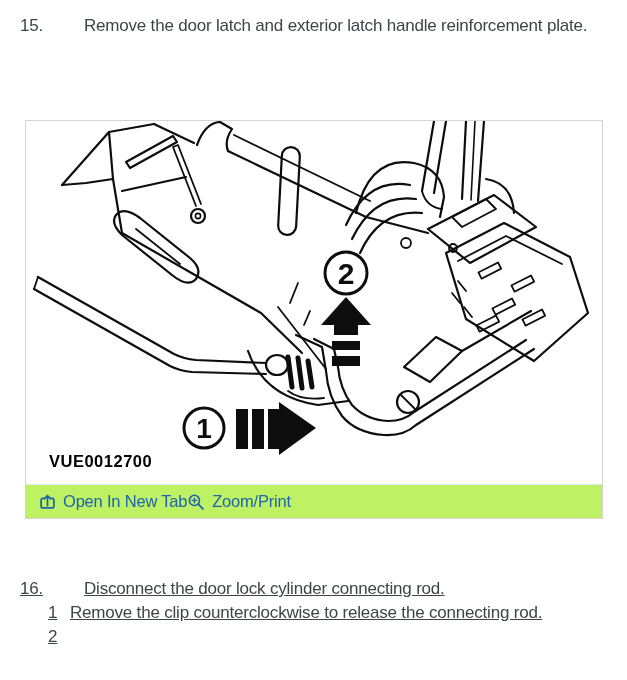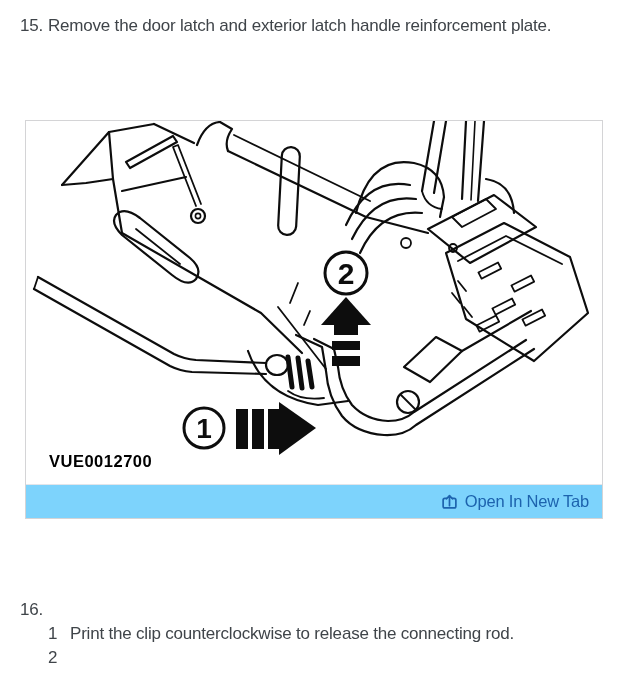--- a/index.html
+++ b/index.html
@@ -2,35 +2,35 @@
 <html><head>
 <meta charset="utf-8">
 <style>
   html,body{margin:0;padding:0;background:#ffffff;}
   body{
     width:627px;height:680px;position:relative;overflow:hidden;
     font-family:"Liberation Sans","DejaVu Sans",sans-serif;
     color:#3f4449;
   }
   .step-block{position:absolute;left:20px;font-size:17px;letter-spacing:-0.2px;line-height:24px;}
-  .step-line{display:flex;}
+  .step-line{display:flex;gap:36px;}
   .step-num{min-width:28px;flex:0 0 auto;}
   .substep{display:flex;margin-left:28px;}
   .sub-num{min-width:14px;margin-right:8px;flex:0 0 auto;}
   #step15{top:14px;}
-  #step16{top:598px;}
+  #step16{top:577px;text-decoration:underline;}
   .figure-card{
     position:absolute;left:25px;top:120px;width:578px;height:399px;
     border:1px solid #d4d4d6;background:#ffffff;box-sizing:border-box;
   }
   .image-area{position:relative;width:100%;height:363px;background:#ffffff;overflow:hidden;}
   .image-area svg{display:block;}
   .figure-toolbar{
-    height:34px;background:#7dd3fc;border-top:1px solid #e2e5ea;
-    display:flex;align-items:center;justify-content:flex-end;
+    height:34px;background:#bef264;border-top:1px solid #e2e5ea;
+    display:flex;align-items:center;justify-content:flex-start;
     padding:0 13px;box-sizing:border-box;
   }
   .tb-link{
     display:flex;align-items:center;gap:7px;color:#1d63ae;font-size:16.5px;
     letter-spacing:-0.2px;cursor:pointer;text-decoration:none;
   }
   .tb-link svg{flex:0 0 auto;}
   text.diagram-label{font-family:"Liberation Sans","DejaVu Sans",sans-serif;font-weight:bold;}
 </style>
 </head>
@@ -149,27 +149,36 @@
   </div>
 
   <div class="figure-toolbar">
     <a class="tb-link">
       <svg width="17" height="17" viewBox="0 0 16 16">
         <path d="M 5.5,5 H 3.6 Q 2,5 2,6.6 V 12.4 Q 2,14 3.6,14 H 12.4 Q 14,14 14,12.4 V 6.6 Q 14,5 12.4,5 H 10.5" fill="none" stroke="#1d63ae" stroke-width="1.6" stroke-linecap="round"></path>
         <path d="M 8,12 V 3 M 5.2,5.4 L 8,2.5 L 10.8,5.4" fill="none" stroke="#1d63ae" stroke-width="1.6" stroke-linecap="round" stroke-linejoin="round"></path>
       </svg>
       <span>Open In New Tab</span>
     </a>
+    <a class="tb-link">
+      <svg width="18" height="18" viewBox="0 0 17 17">
+        <circle cx="7" cy="7" r="4.8" fill="none" stroke="#1d63ae" stroke-width="1.5"></circle>
+        <path d="M 10.6,10.6 L 15,15" stroke="#1d63ae" stroke-width="1.7" stroke-linecap="round"></path>
+        <path d="M 7,4.8 V 9.2 M 4.8,7 H 9.2" stroke="#1d63ae" stroke-width="1.3" stroke-linecap="round"></path>
+      </svg>
+      <span>Zoom/Print</span>
+    </a>
   </div>
 </div>
 
 <div class="step-block" id="step16">
   <div class="step-line">
     <span class="step-num">16.</span>
+    <span>Disconnect the door lock cylinder connecting rod.</span>
   </div>
   <div class="substep">
     <span class="sub-num">1</span>
-    <span>Print the clip counterclockwise to release the connecting rod.</span>
+    <span>Remove the clip counterclockwise to release the connecting rod.</span>
   </div>
   <div class="substep">
     <span class="sub-num">2</span>
   </div>
 </div>
 
 </body></html>

